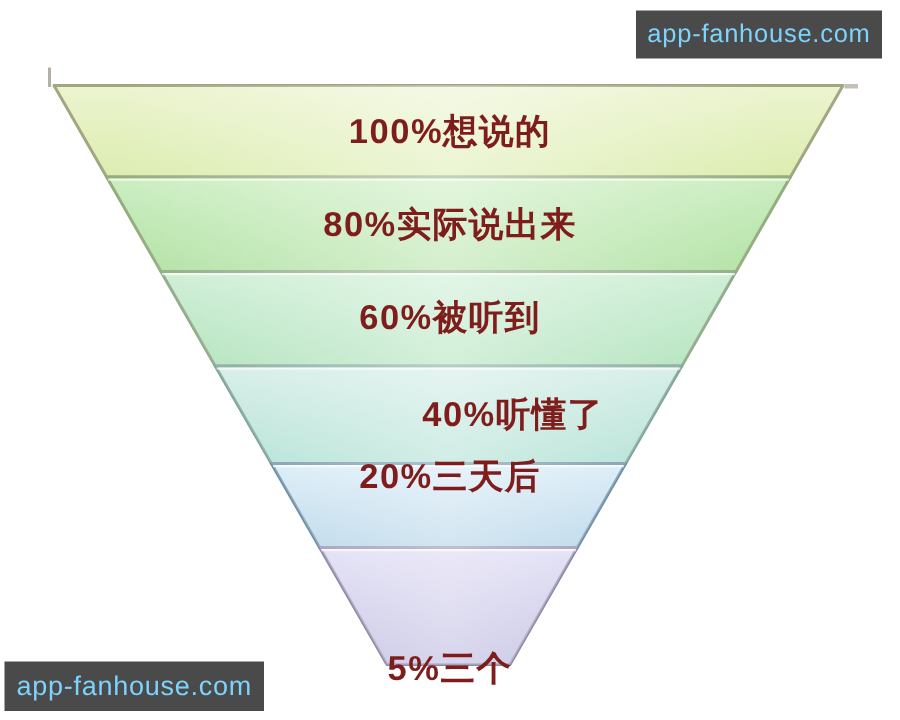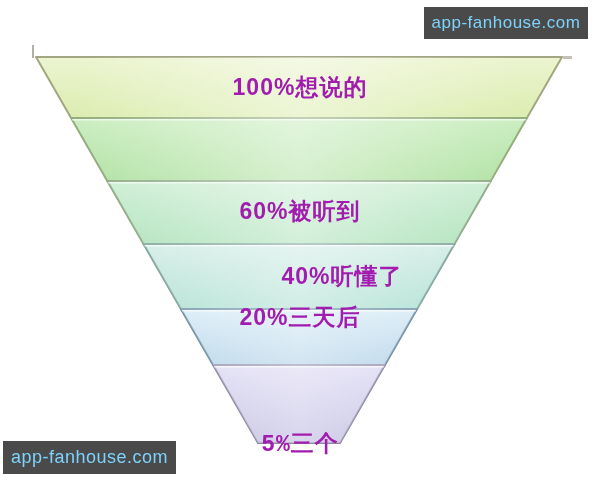--- a/index.html
+++ b/index.html
@@ -22,34 +22,34 @@
     left: 0;
     top: 0;
     width: 600px;
     height: 480px;
   }
   .level-label {
     position: absolute;
     left: 0;
     width: 600px;
     text-align: center;
-    color: #a21caf;
+    color: #7f1d1d;
     font-size: 23px;
     font-weight: 600;
     letter-spacing: 1px;
     line-height: 27px;
     white-space: pre;
   }
   .label-1 { top: 74px; }
   .label-2 { top: 136px; }
   .label-3 { top: 198px; }
   .label-4 { top: 263px; padding-left: 42px; }
   .label-5 { top: 304px; }
   .label-6 { top: 378px; }
-  .label-6 .line { display: block; font-family: Liberation Mono, monospace; }
+  .label-6 .line { display: block; }
   .watermark {
     position: absolute;
     background: #4a4a4a;
     color: #7dd3fc;
     display: flex;
     align-items: center;
     justify-content: center;
     letter-spacing: 0.5px;
   }
   .watermark-top-right {
@@ -118,20 +118,21 @@
     <line x1="108" y1="182.8" x2="490" y2="182.8" stroke="#ffffff" stroke-opacity="0.65" stroke-width="1.5"></line>
     <line x1="144.5" y1="245.8" x2="453.5" y2="245.8" stroke="#ffffff" stroke-opacity="0.65" stroke-width="1.5"></line>
     <line x1="182" y1="310.8" x2="416" y2="310.8" stroke="#ffffff" stroke-opacity="0.65" stroke-width="1.5"></line>
     <line x1="214" y1="366.8" x2="384" y2="366.8" stroke="#ffffff" stroke-opacity="0.65" stroke-width="1.5"></line>
 
     <rect x="32" y="45" width="2" height="13" fill="#b4b0a6"></rect>
     <rect x="563" y="56" width="9" height="3" fill="#c4c0b6"></rect>
   </svg>
 
   <div class="level-label label-1">100%想说的</div>
+  <div class="level-label label-2">80%实际说出来</div>
   <div class="level-label label-3">60%被听到</div>
   <div class="level-label label-4">40%听懂了</div>
   <div class="level-label label-5">20%三天后</div>
   <div class="level-label label-6">
     <span class="line">5%三个</span>
     
   </div>
 
   <div class="watermark watermark-top-right">app-fanhouse.com</div>
   <div class="watermark watermark-bottom-left">app-fanhouse.com</div>

